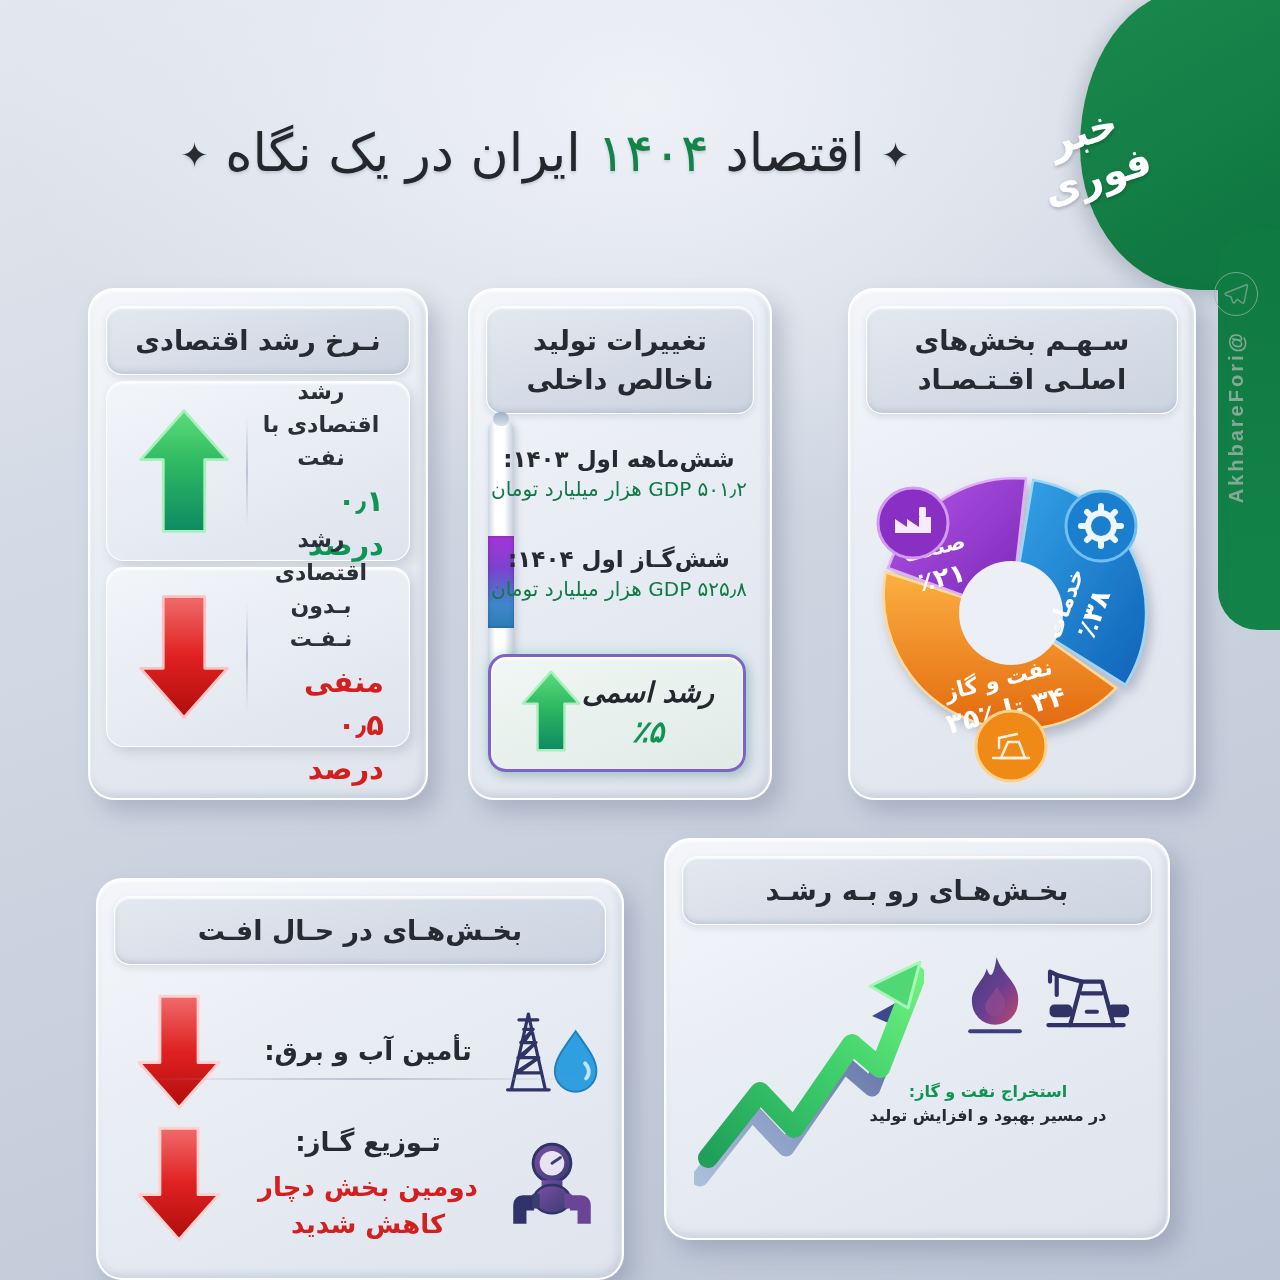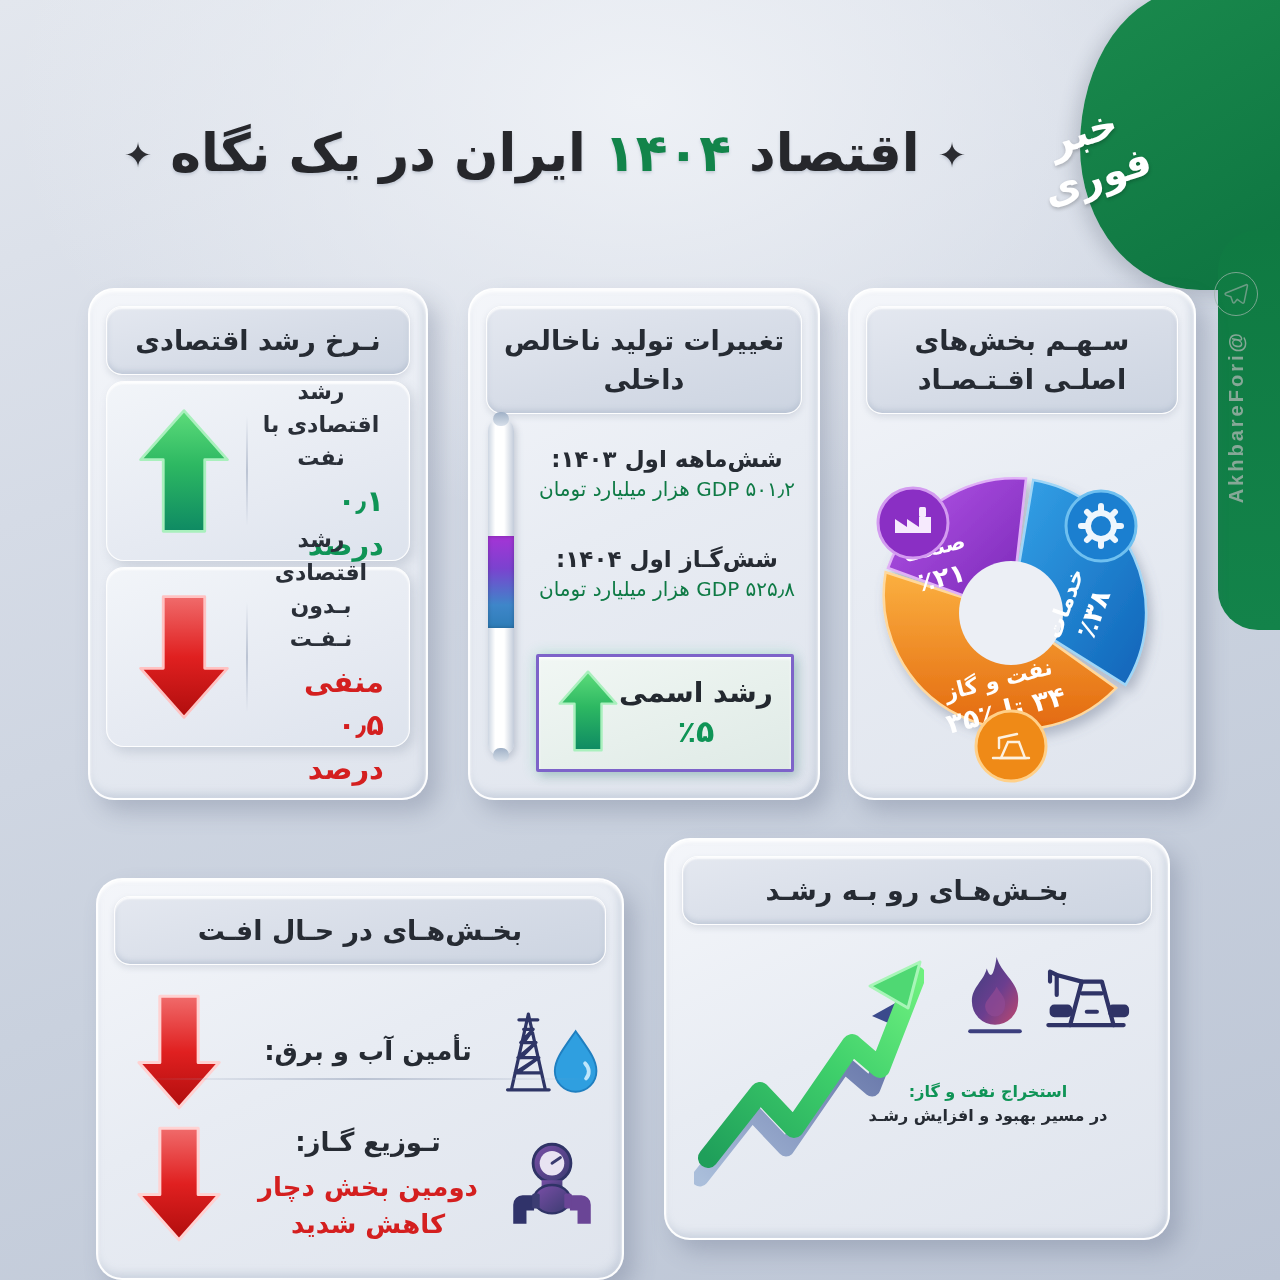--- a/index.html
+++ b/index.html
@@ -37,21 +37,21 @@
   .tg-handle{
     writing-mode:vertical-rl; transform:rotate(180deg);
     color:#9bb0a6; font-size:20px; letter-spacing:3px; font-weight:600;
     font-family:"Liberation Sans",sans-serif; opacity:.85;
   }
 
   
   .headline{
     position:absolute; top:118px; left:0; width:1090px;
     text-align:center; direction:rtl;
-    font-size:52px; font-weight:700; line-height:1.35;
+    font-size:52px; font-weight:400; line-height:1.35;
     color:#26272b; text-shadow:0 2px 3px rgba(130,140,160,.35);
   }
   .headline .accent{ color:#12844a; }
   .headline .spark{ color:#2b2c31; font-size:34px; vertical-align:4px; }
 
   
   .card{
     position:absolute;
     background:linear-gradient(155deg,#f4f6fa 0%, #e8ecf3 45%, #dfe4ed 100%);
     border-radius:26px;
@@ -84,42 +84,43 @@
   
   #card-growth{ left:88px; top:288px; width:340px; height:512px; }
   .growth-row{ margin:6px 16px 0; height:180px; }
   .growth-text{ flex:1; text-align:center; padding:0 4px; direction:rtl;
                 font-size:22px; font-weight:800; color:#2a2f38; line-height:1.5; }
   .growth-val{ display:block; margin-top:6px; font-size:29px; font-weight:900;text-align:right; }
   .divider-v{ width:2px; height:110px; background:linear-gradient(180deg,rgba(170,180,198,0),rgba(150,162,185,.55),rgba(170,180,198,0)); }
   .arrow-box{ width:112px; display:flex;align-items:center;justify-content:center; }
 
   
-  #card-gdp{ left:468px; top:288px; width:352px; height:512px; }
+  #card-gdp{ left:468px; top:288px; width:304px; height:512px; }
   .pen{
     position:absolute; left:18px; top:128px; width:26px; height:338px;
     border-radius:13px;
     background:linear-gradient(90deg,#cdd6e2 0%,#ffffff 28%,#ffffff 62%,#c3ccda 100%);
     box-shadow:2px 3px 7px rgba(95,108,132,.3);
   }
   .pen-grip{ position:absolute; left:0; top:118px; width:26px; height:92px;
     background:linear-gradient(180deg,#a534d6 0%,#7b42cf 35%,#3e86c9 75%,#2e7db8 100%);
     box-shadow:inset 0 0 4px rgba(0,0,0,.25); }
   .pen-cap{ position:absolute; left:5px; width:16px; height:14px; border-radius:7px;
     background:linear-gradient(180deg,#9fb0c6,#d8e0ea); }
   .gdp-block{ position:absolute; right:20px; width:262px; direction:rtl; text-align:center; }
   .gdp-label{ font-size:23px; font-weight:900; color:#262b33; }
   .gdp-value{ font-size:20px; font-weight:400; color:#0e7a45; margin-top:5px; }
   .nominal{
     position:absolute; right:24px; bottom:26px; width:258px; height:118px;
-    border-radius:2px; display:flex; align-items:center; justify-content:center; gap:0;
+    border-radius:18px; display:flex; align-items:center; justify-content:center; gap:0;
     background:linear-gradient(160deg,#f1f7f4 0%,#e7f0ec 55%,#dfeae6 100%);
     border:3px solid #7d63c9;
     box-shadow:0 0 14px rgba(60,200,150,.30), 4px 5px 10px rgba(95,108,132,.25),
                inset 0 2px 3px rgba(255,255,255,.9);
+    font-style:italic;
   }
   .nominal-text{ direction:rtl; text-align:center; font-size:28px; font-weight:900; color:#23282f; line-height:1.3; }
   .nominal-text b{ display:block; color:#0f9456; font-size:30px; }
 
   
   #card-share{ left:848px; top:288px; width:348px; height:512px; }
   .donut-wrap{ position:absolute; left:0; top:148px; width:322px; height:345px; }
 
   
   #card-decline{ left:96px; top:878px; width:528px; height:402px; }
@@ -412,21 +413,21 @@
           </defs>
         <path d="M42 4 C48 26 70 34 68 58 a28 28 0 0 1 -56 0 C12 40 26 34 30 18 C34 30 38 30 42 4 Z" fill="url(#gFlame)"></path>
         <path d="M42 40 c6 10 12 14 10 24 a12 12 0 0 1 -24 0 c0 -8 8 -12 14 -24 Z" fill="#8f4a93" opacity=".75"></path>
         <line x1="10" y1="94" x2="70" y2="94" stroke="#3c3f7e" stroke-width="5" stroke-linecap="round"></line>
       </svg>
     </span>
   </div>
 
   <div class="grow-txt">
     <div class="hl">استخراج نفت و گاز:</div>
-    <div>در مسیر بهبود و افزایش رشـد</div>
+    <div>در مسیر بهبود و افزایش تولید</div>
   </div>
 
   <div class="grow-chart">
     <svg viewBox="0 0 230 250" width="230" height="250">
       <defs>
         <linearGradient id="gRise" x1="0" y1="1" x2="1" y2="0">
           <stop offset="0%" stop-color="#1f9f5a"></stop>
             <stop offset="55%" stop-color="#3fd06b"></stop>
             <stop offset="100%" stop-color="#6ef07f"></stop>
           </linearGradient>

